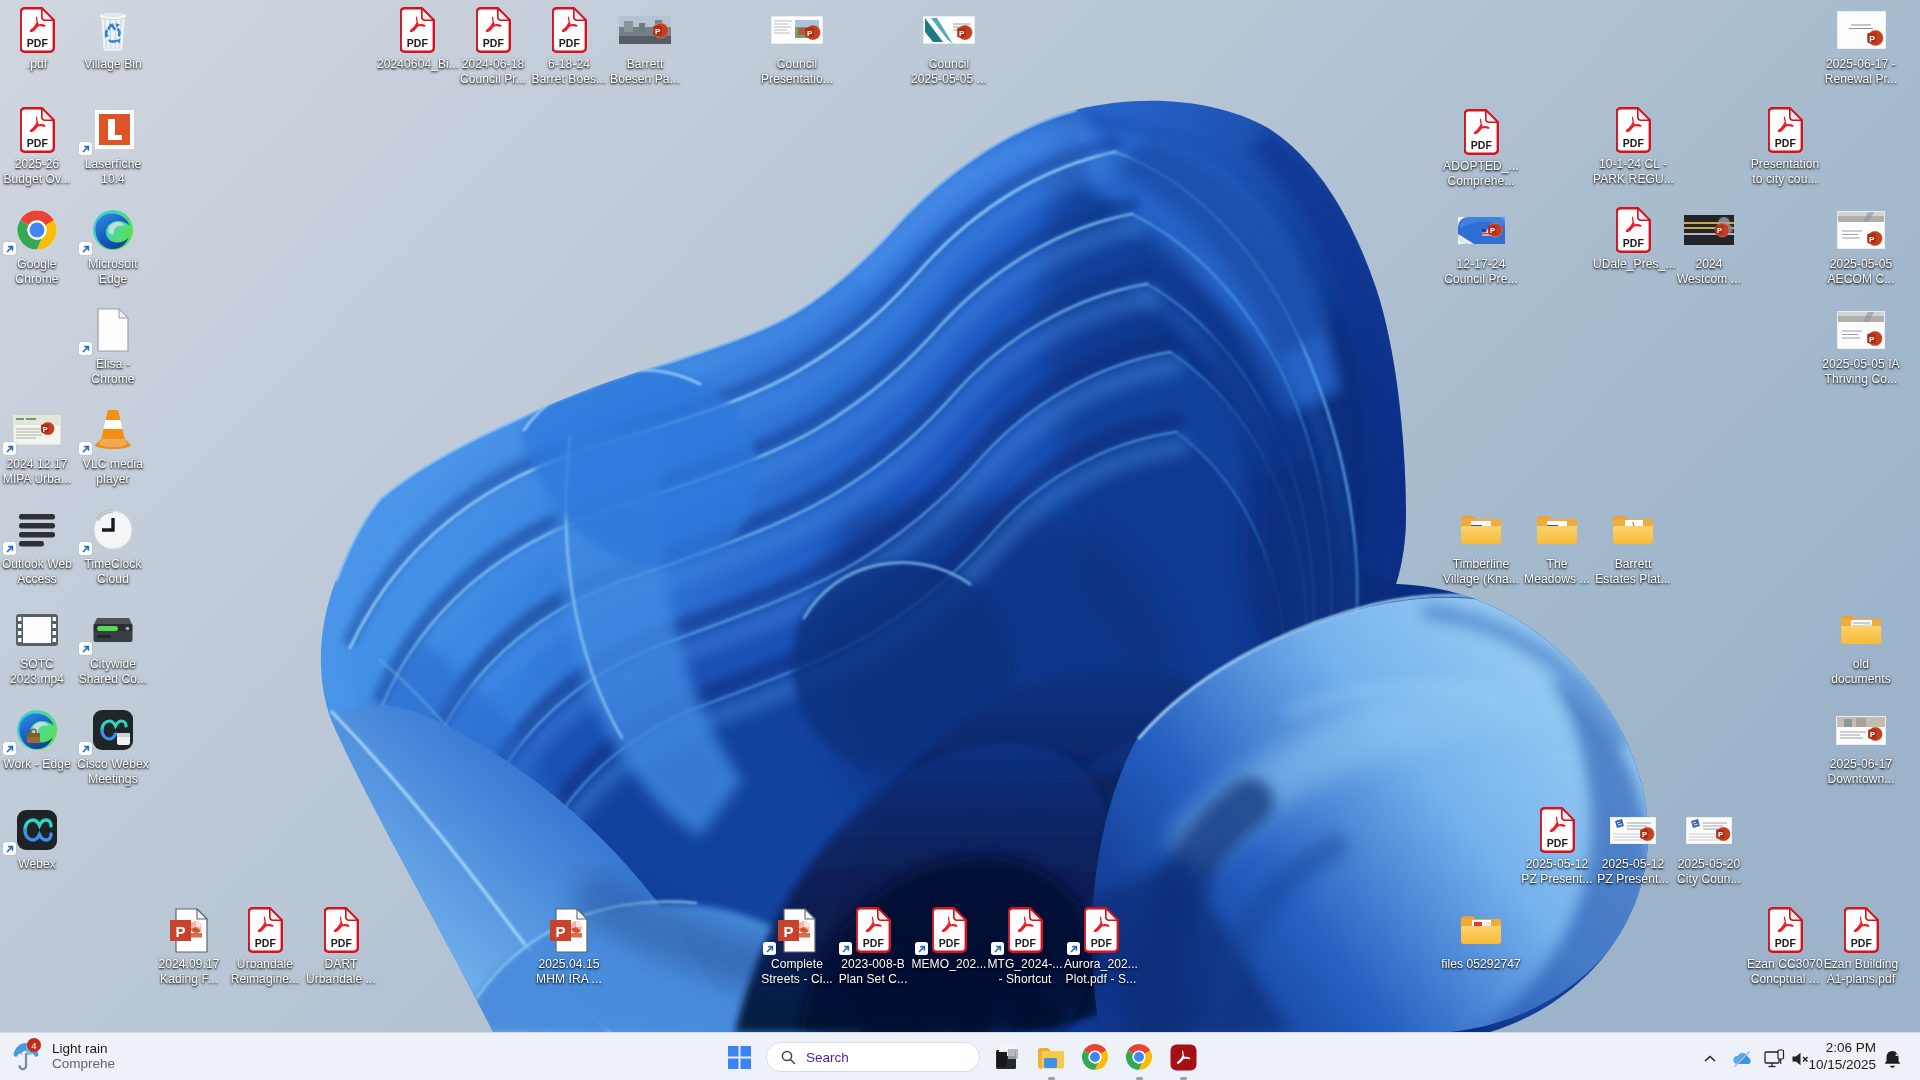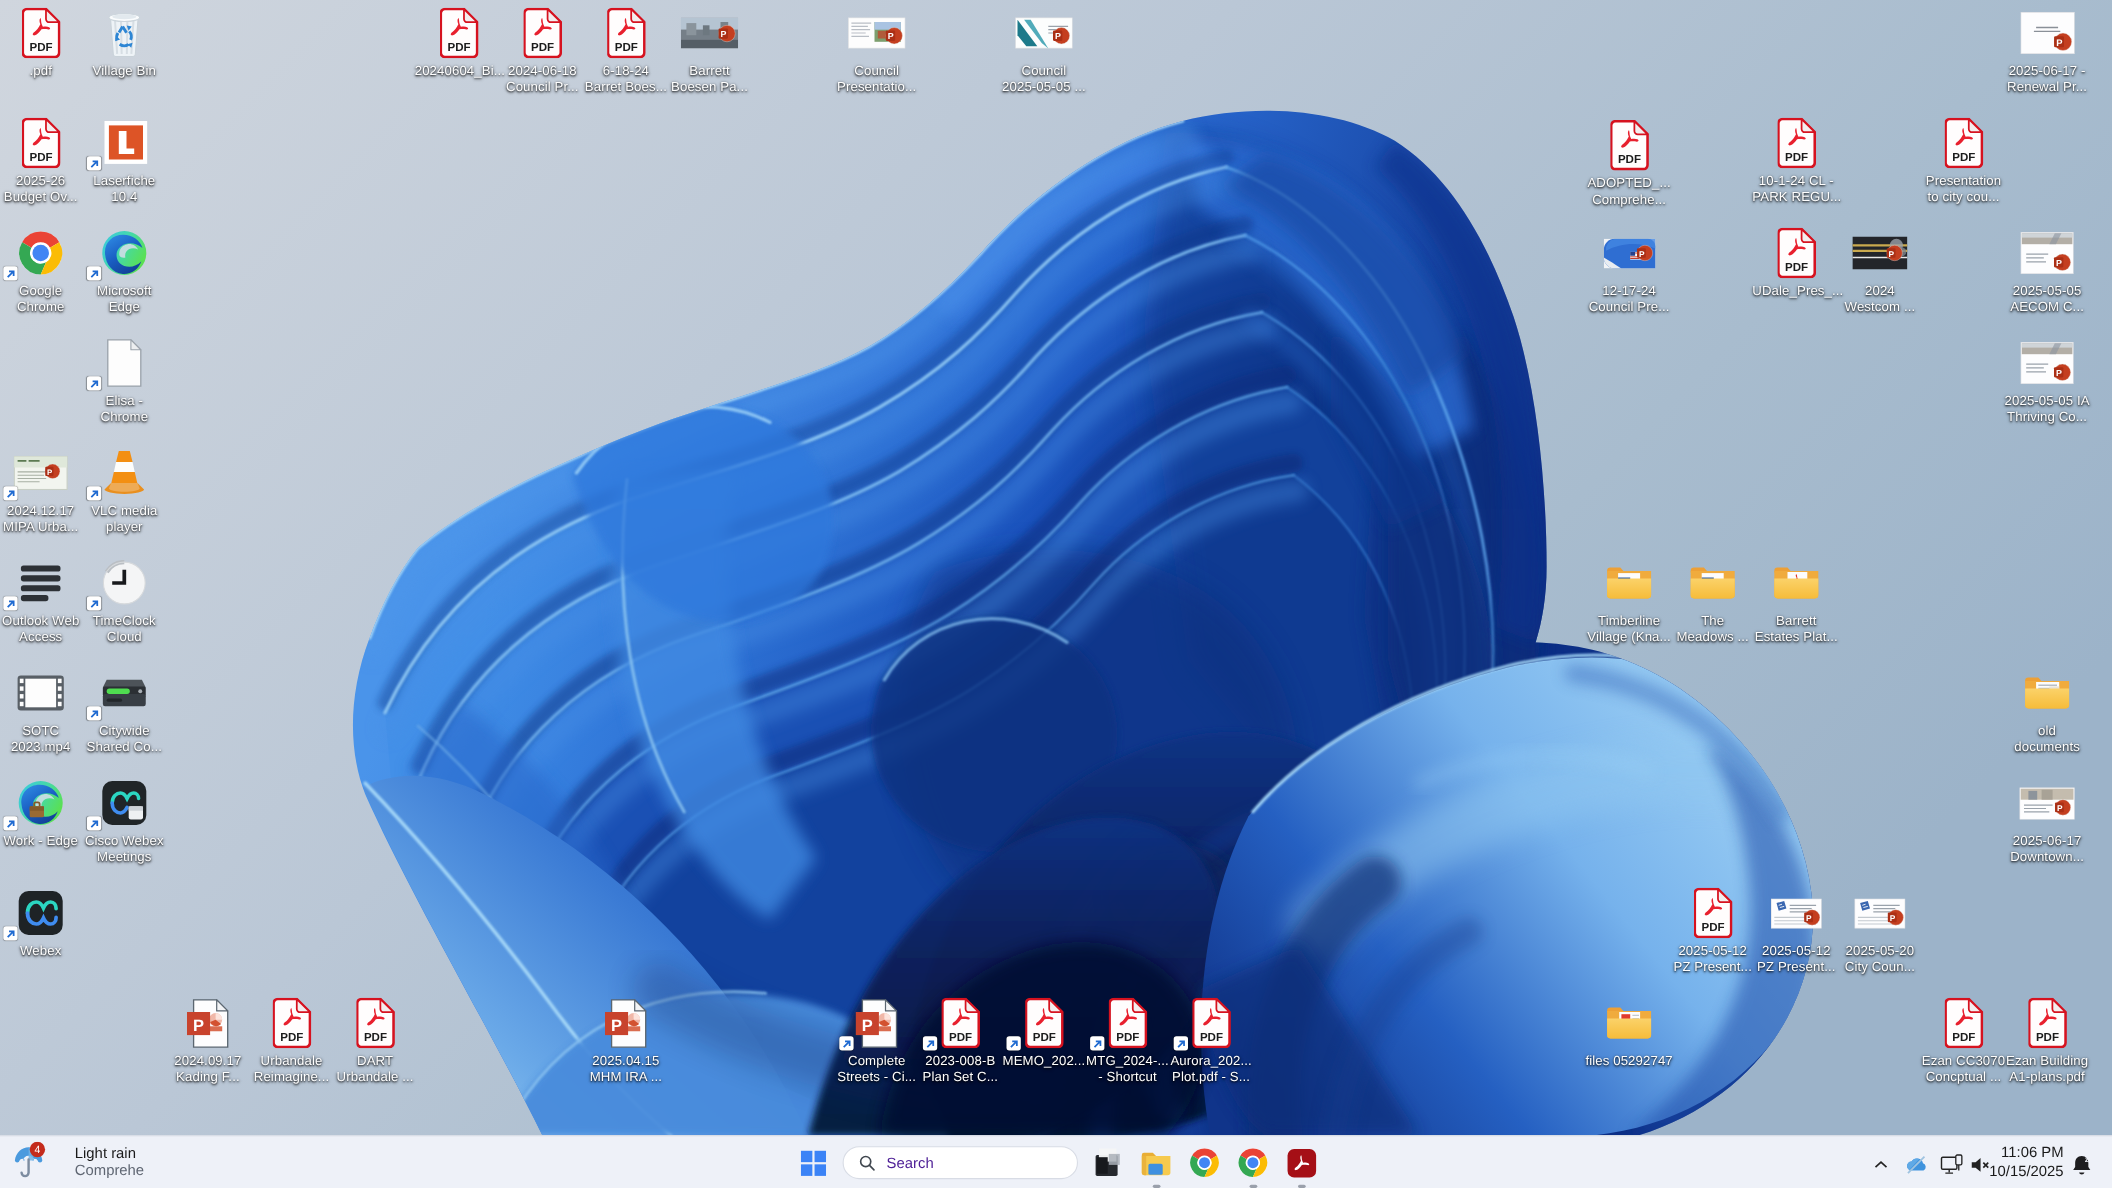--- a/index.html
+++ b/index.html
@@ -5,21 +5,21 @@
 body{font-family:"Liberation Sans",sans-serif;position:relative;background:#b9c6d6;}
 #wp{position:absolute;left:0;top:0;}
 .ic{position:absolute;width:80px;margin-left:-40px;text-align:center;}
 .g{height:48px;position:relative;display:flex;align-items:center;justify-content:center;}
 .t{margin-top:3px;font-size:12px;line-height:15px;white-space:nowrap;color:#fff;text-shadow:0 1px 2px rgba(0,0,0,.9),0 1px 3px rgba(0,0,0,.55);letter-spacing:.1px;}
 .arrow{position:absolute;left:6px;bottom:-1px;width:13px;height:13px;background:#fff;border-radius:2.5px;box-shadow:0 0 1px rgba(0,0,0,.4);}
 .arrow svg{position:absolute;left:1.5px;top:1.5px;}
 
 #tb{position:absolute;left:0;top:1032px;width:1920px;height:48px;background:#eef1f8;border-top:1px solid #d6dbe4;box-sizing:border-box;}
 #tb .wx{position:absolute;left:10px;top:5px;display:flex;align-items:center;}
-#tb .wxt{margin-left:24px;}
+#tb .wxt{margin-left:8px;}
 #tb .wxt .l1{font-size:13.5px;color:#1a1a1a;}
 #tb .wxt .l2{font-size:13.5px;color:#5f6672;}
 .tbi{position:absolute;top:7px;width:34px;height:34px;display:flex;align-items:center;justify-content:center;}
 .runbar{position:absolute;top:37px;width:7px;height:3px;border-radius:2px;background:#9aa0ab;left:50%;margin-left:-3.5px;}
 #clock{position:absolute;right:44px;top:6px;text-align:right;font-size:13.5px;color:#1a1a1a;line-height:17px;}
 #search{position:absolute;left:766px;top:9px;width:214px;height:30px;background:#ffffff;border:1px solid #d8dce5;border-radius:15px;box-sizing:border-box;display:flex;align-items:center;}
 #search .stx{font-size:13.5px;color:#4c1d95;margin-left:10px;}
 </style></head>
 <body>
 <svg width="0" height="0" style="position:absolute">
@@ -1045,21 +1045,21 @@
       </svg>
 </div>
 <div class="tbi" style="left:1783px;top:9px;">
  <svg width="22" height="22" viewBox="0 0 22 22">
         <path d="M3.5 8.5 h3.5 l4.5 -3.8 v12.6 l-4.5 -3.8 H3.5 Z" fill="#222"></path>
         <line x1="14" y1="9" x2="18.5" y2="13.5" stroke="#222" stroke-width="1.5"></line>
         <line x1="18.5" y1="9" x2="14" y2="13.5" stroke="#222" stroke-width="1.5"></line>
       </svg>
 </div>
 <div id="clock">
-      <div>11:06 PM</div>
+      <div>2:06 PM</div>
       <div>10/15/2025</div>
     </div>
 <div class="tbi" style="left:1875px;top:9px;">
  <svg width="23" height="23" viewBox="0 0 23 23">
         <path d="M11.5 3 c3.8 0 6 2.8 6 6.5 v3.5 l1.8 2.7 H3.7 l1.8 -2.7 V9.5 c0 -3.7 2.2 -6.5 6 -6.5 Z" fill="#1d1d1f"></path>
         <path d="M9 17.8 a2.6 2.6 0 0 0 5 0 Z" fill="#1d1d1f"></path>
         <text x="14.2" y="8.2" font-size="7.5" fill="#eef1f8" font-family="Liberation Sans" font-weight="bold">z</text>
       </svg>
 </div>
 </div>

